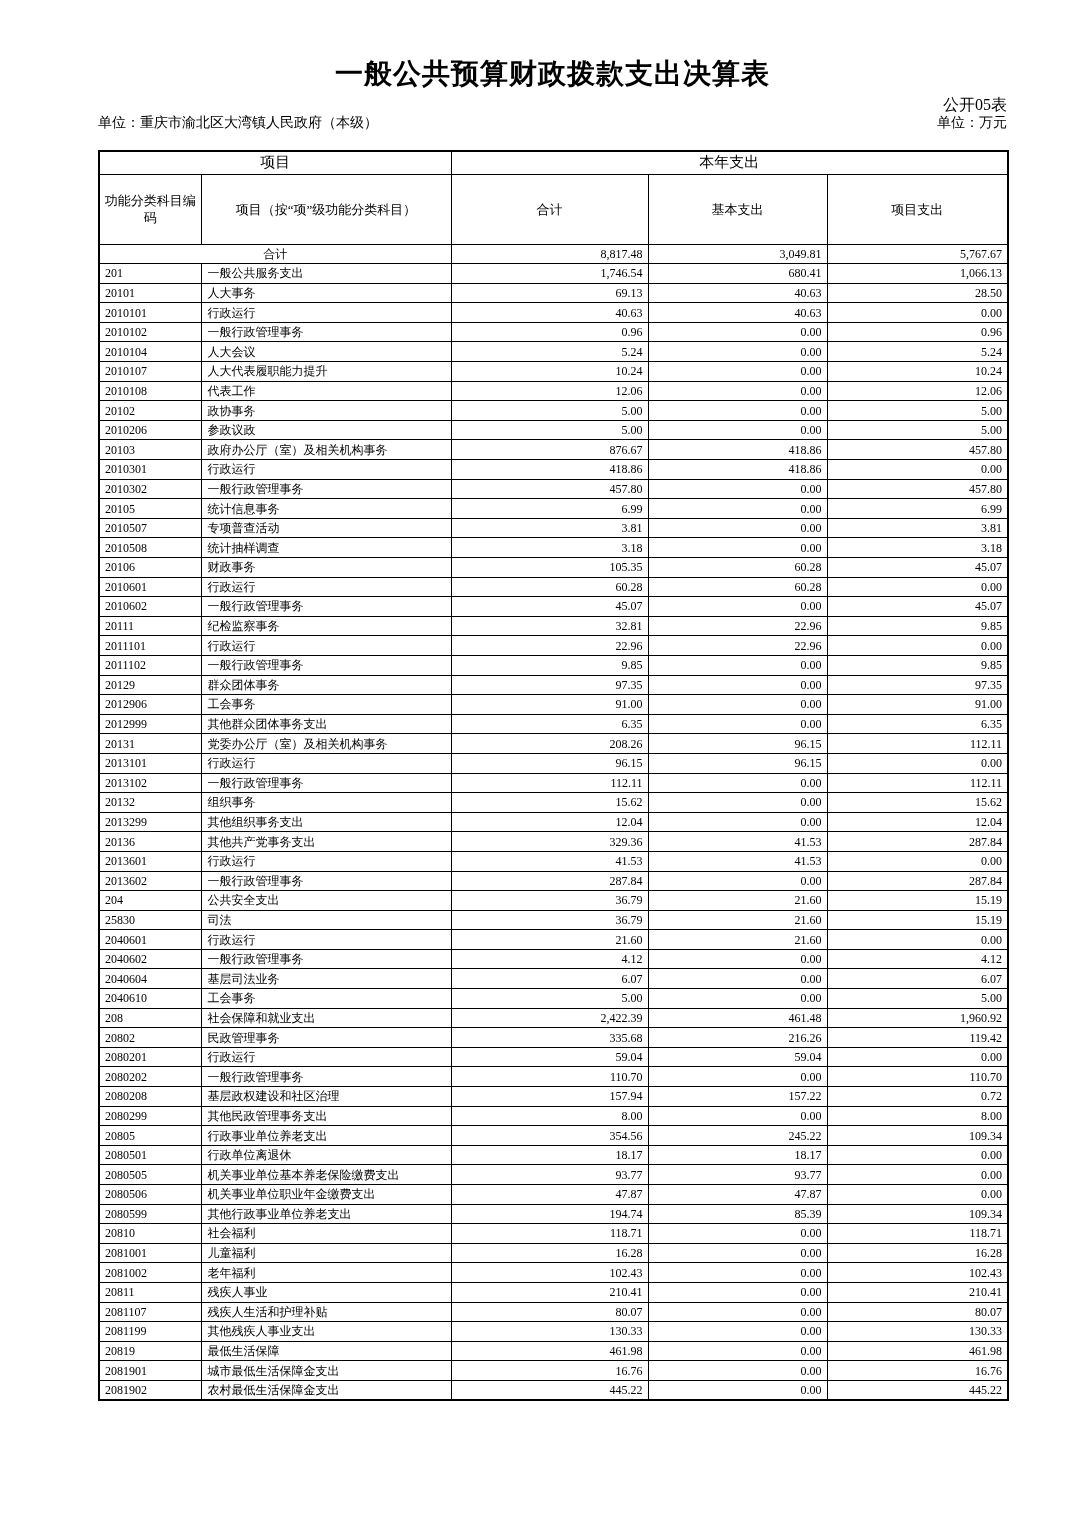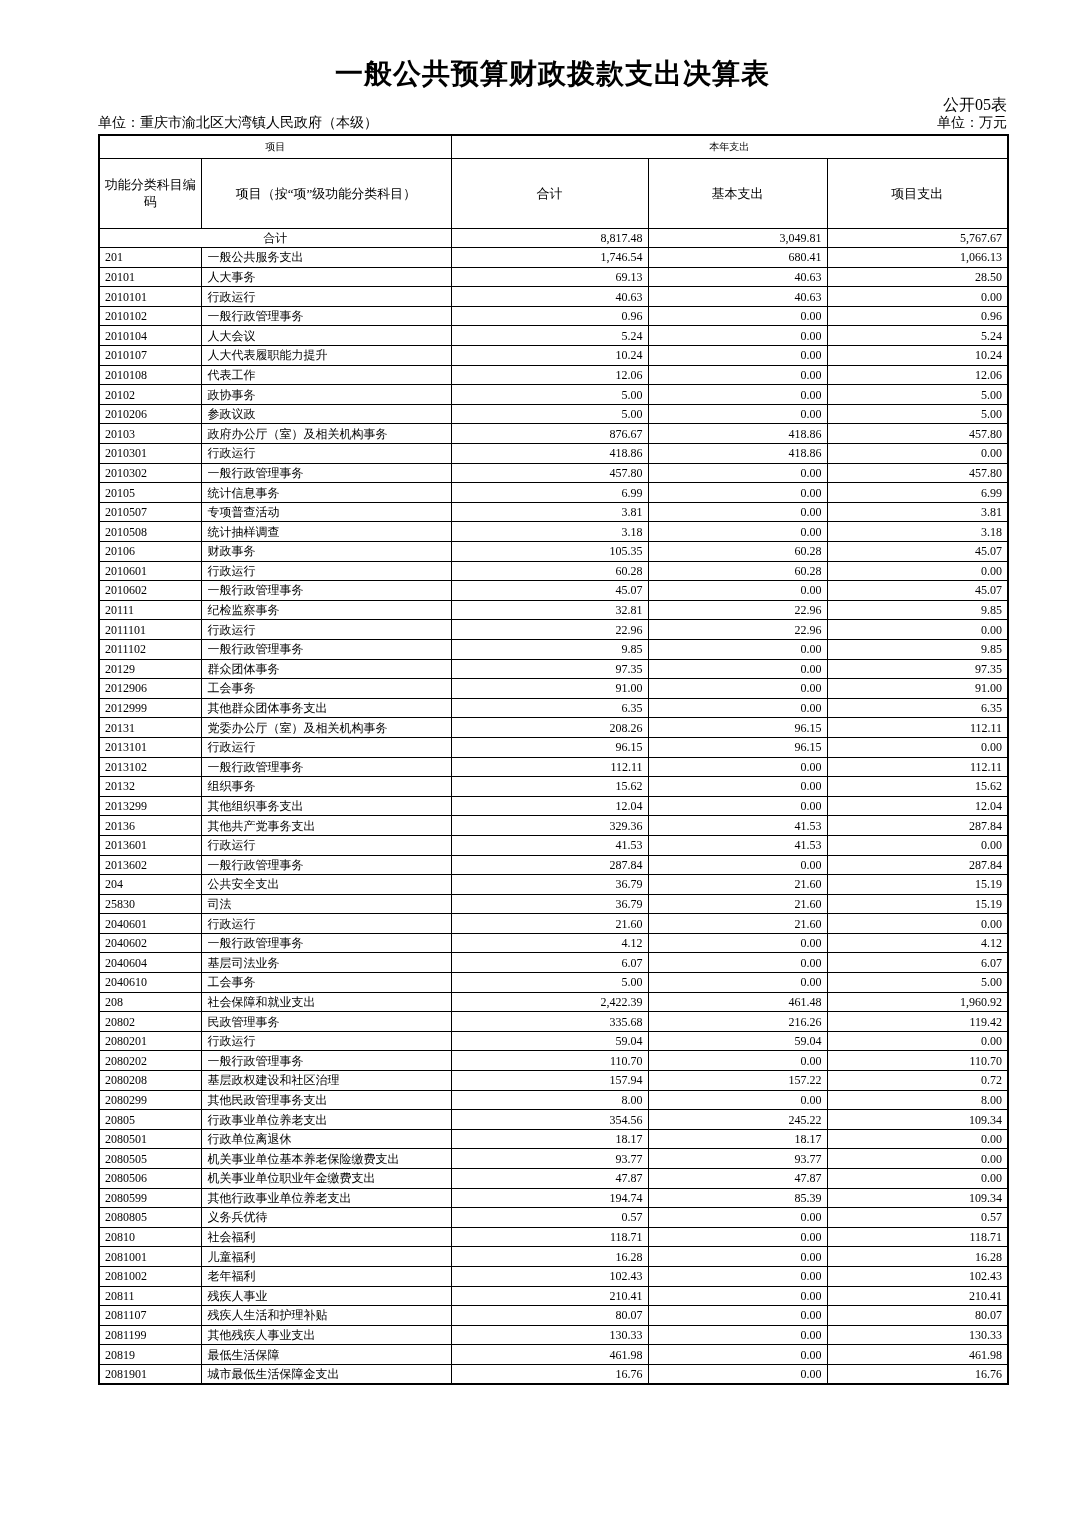--- a/index.html
+++ b/index.html
@@ -33,37 +33,37 @@
     text-align: right;
     font-size: 16px;
     line-height: 17px;
   }
   .unit-line {
     display: flex;
     justify-content: space-between;
     font-size: 14px;
     line-height: 17px;
     margin-top: 1px;
-    padding-bottom: 3px;
+    padding-bottom: 19px;
   }
   table.report {
     width: 909px;
     border-collapse: collapse;
     table-layout: fixed;
     border: 2px solid #000;
   }
   table.report th, table.report td {
     border: 1px solid #000;
     font-weight: normal;
     font-size: 12px;
     vertical-align: middle;
     overflow: hidden;
     white-space: nowrap;
   }
-  tr.hdr-group th { height: 23px; text-align: center; font-size: 10px; }
+  tr.hdr-group th { height: 23px; text-align: center; font-size: 15px; }
   tr.hdr-cols th  { height: 70px; text-align: center; font-size: 13px; white-space: normal; line-height: 17px; padding: 0 4px; }
   tbody td { height: 19.6px; line-height: 14px; }
   td.c-code { text-align: left;  padding-left: 5px; }
   td.c-name { text-align: left;  padding-left: 6px; }
   td.c-name.merged { text-align: center; padding-left: 0; }
   td.c-num  { text-align: right; padding-right: 5px; }
 </style>
 </head>
 <body>
 
@@ -444,27 +444,20 @@
             <td class="c-num">0.00</td>
           </tr>
           <tr>
             <td class="c-code">2080599</td>
             <td class="c-name">其他行政事业单位养老支出</td>
             <td class="c-num">194.74</td>
             <td class="c-num">85.39</td>
             <td class="c-num">109.34</td>
           </tr>
           <tr>
-            <td class="c-code">2080805</td>
-            <td class="c-name">义务兵优待</td>
-            <td class="c-num">0.57</td>
-            <td class="c-num">0.00</td>
-            <td class="c-num">0.57</td>
-          </tr>
-          <tr>
             <td class="c-code">20810</td>
             <td class="c-name">社会福利</td>
             <td class="c-num">118.71</td>
             <td class="c-num">0.00</td>
             <td class="c-num">118.71</td>
           </tr>
           <tr>
             <td class="c-code">2081001</td>
             <td class="c-name">儿童福利</td>
             <td class="c-num">16.28</td>
@@ -506,17 +499,24 @@
             <td class="c-num">0.00</td>
             <td class="c-num">461.98</td>
           </tr>
           <tr>
             <td class="c-code">2081901</td>
             <td class="c-name">城市最低生活保障金支出</td>
             <td class="c-num">16.76</td>
             <td class="c-num">0.00</td>
             <td class="c-num">16.76</td>
           </tr>
+          <tr>
+            <td class="c-code">2081902</td>
+            <td class="c-name">农村最低生活保障金支出</td>
+            <td class="c-num">445.22</td>
+            <td class="c-num">0.00</td>
+            <td class="c-num">445.22</td>
+          </tr>
         </tbody>
     </table>
 
   </div>
 </div>
 
 </body></html>

